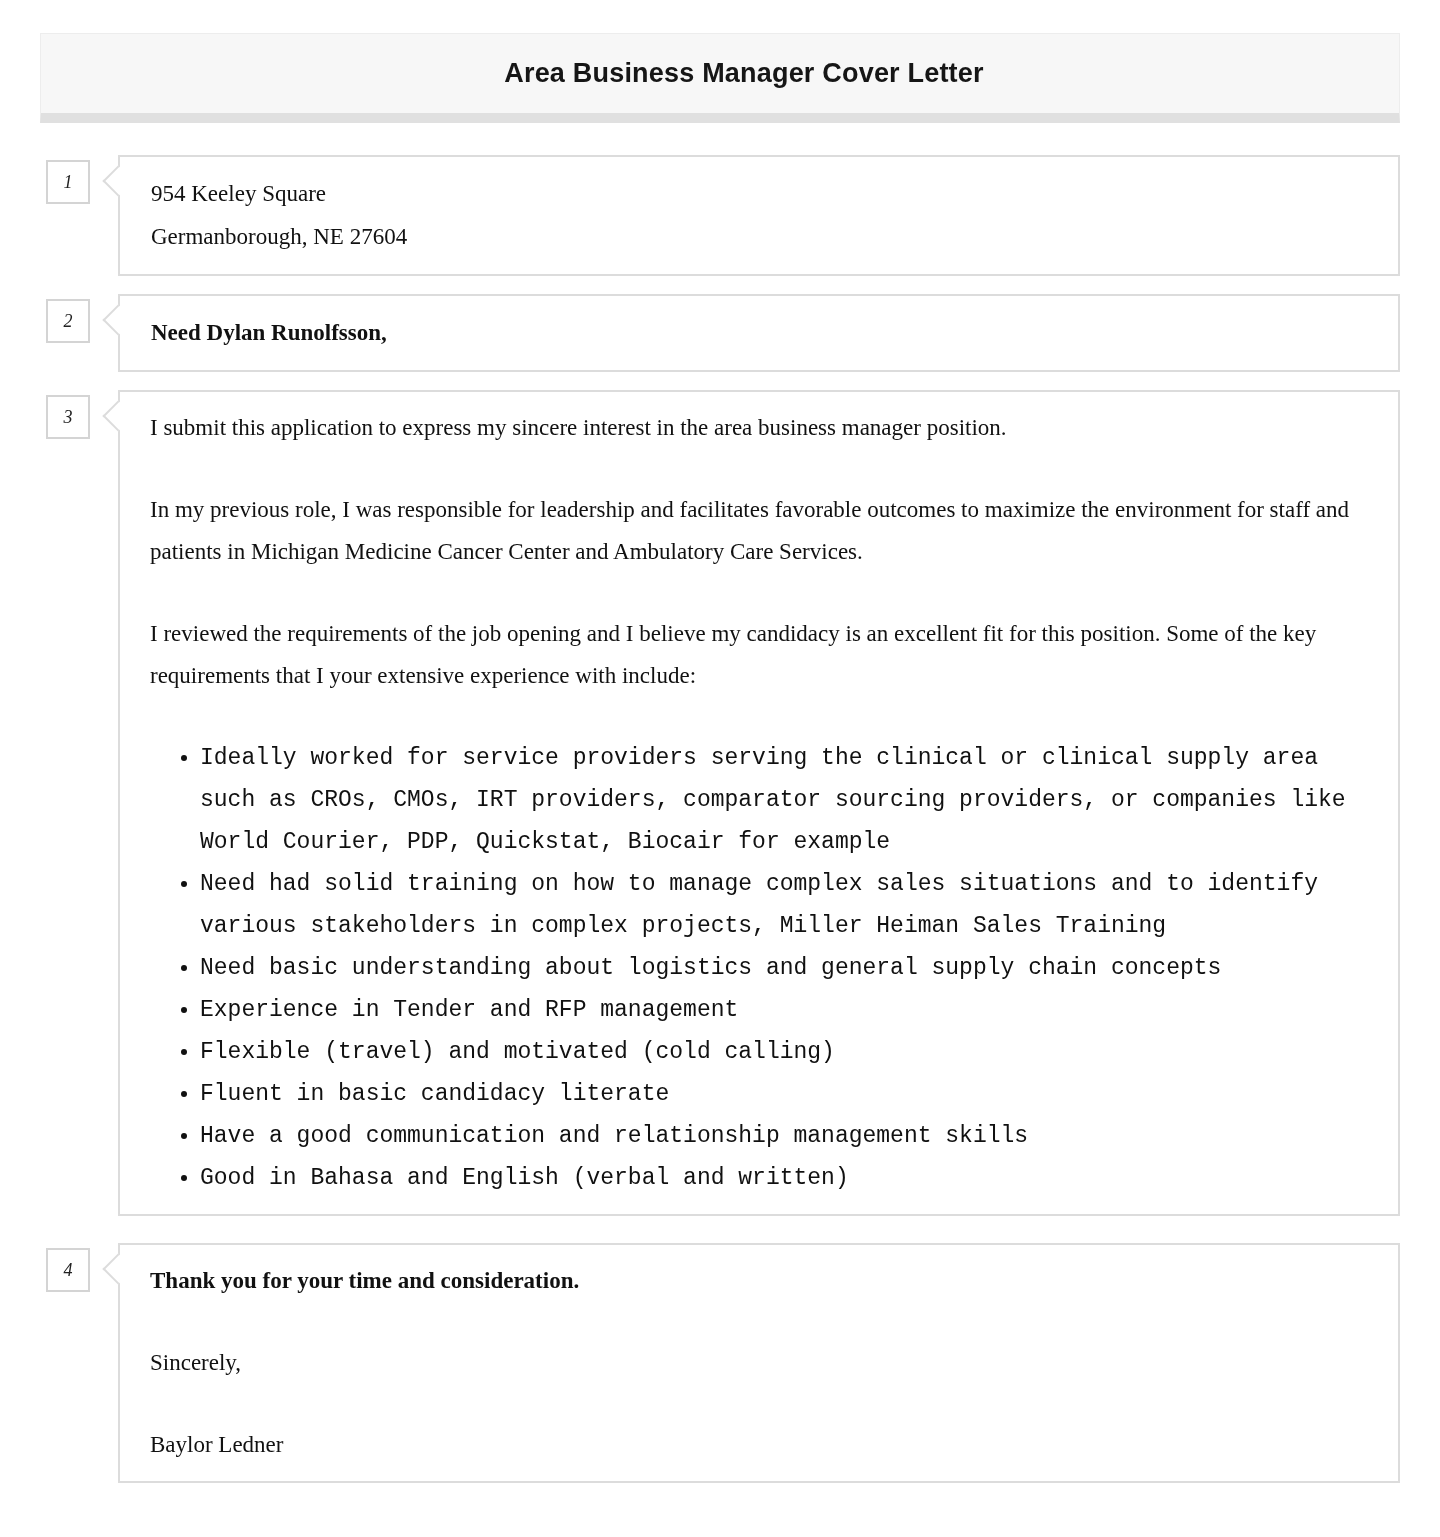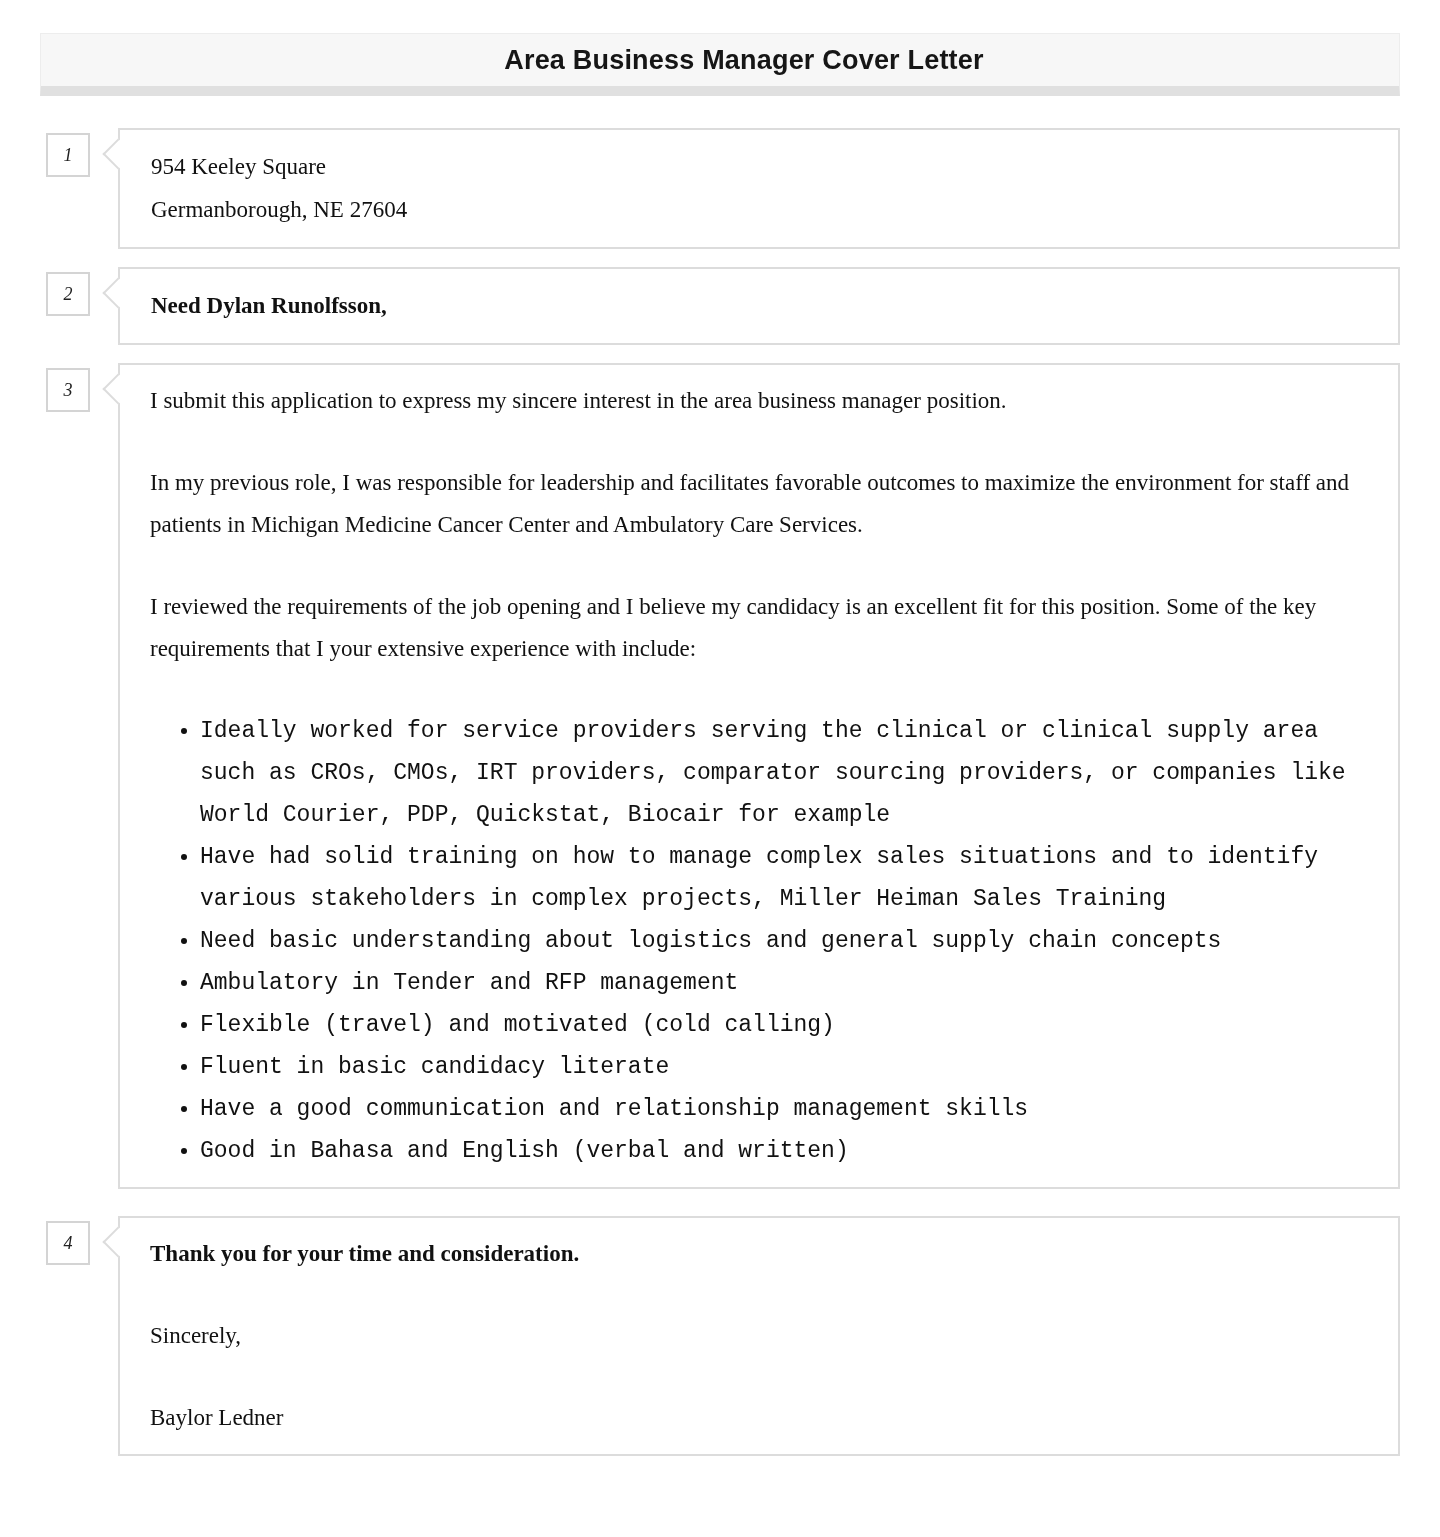--- a/index.html
+++ b/index.html
@@ -11,21 +11,21 @@
   body {
     width: 1440px;
     min-height: 1537px;
     font-family: "Liberation Serif", "DejaVu Serif", serif;
     color: #111111;
   }
 
   
   .page-header {
     margin: 33px 40px 0 40px;
-    height: 63px;
+    height: 90px;
     background: #f7f7f7;
     border: 1px solid #ededed;
     border-bottom: 10px solid #e0e0e0;
     display: flex;
     align-items: center;
     justify-content: center;
     padding-left: 48px;
   }
   .page-header h1 {
     margin: 0;
@@ -130,23 +130,23 @@
     <div class="number-badge">
       <span>3</span>
     </div>
     <div class="content-box">
       <span class="notch"></span>
       <p>I submit this application to express my sincere interest in the area business manager position.</p>
       <p>In my previous role, I was responsible for leadership and facilitates favorable outcomes to maximize the environment for staff and patients in Michigan Medicine Cancer Center and Ambulatory Care Services.</p>
       <p>I reviewed the requirements of the job opening and I believe my candidacy is an excellent fit for this position. Some of the key requirements that I your extensive experience with include:</p>
       <ul class="requirements">
         <li>Ideally worked for service providers serving the clinical or clinical supply area such as CROs, CMOs, IRT providers, comparator sourcing providers, or companies like World Courier, PDP, Quickstat, Biocair for example</li>
-        <li>Have had solid training on how to manage complex sales situations and to identify various stakeholders in complex projects, Miller Heiman Sales Training</li>
+        <li>Need had solid training on how to manage complex sales situations and to identify various stakeholders in complex projects, Miller Heiman Sales Training</li>
         <li>Need basic understanding about logistics and general supply chain concepts</li>
-        <li>Ambulatory in Tender and RFP management</li>
+        <li>Experience in Tender and RFP management</li>
         <li>Flexible (travel) and motivated (cold calling)</li>
         <li>Fluent in basic candidacy literate</li>
         <li>Have a good communication and relationship management skills</li>
         <li>Good in Bahasa and English (verbal and written)</li>
       </ul>
     </div>
   </div>
 
   <div class="section-row">
     <div class="number-badge">

